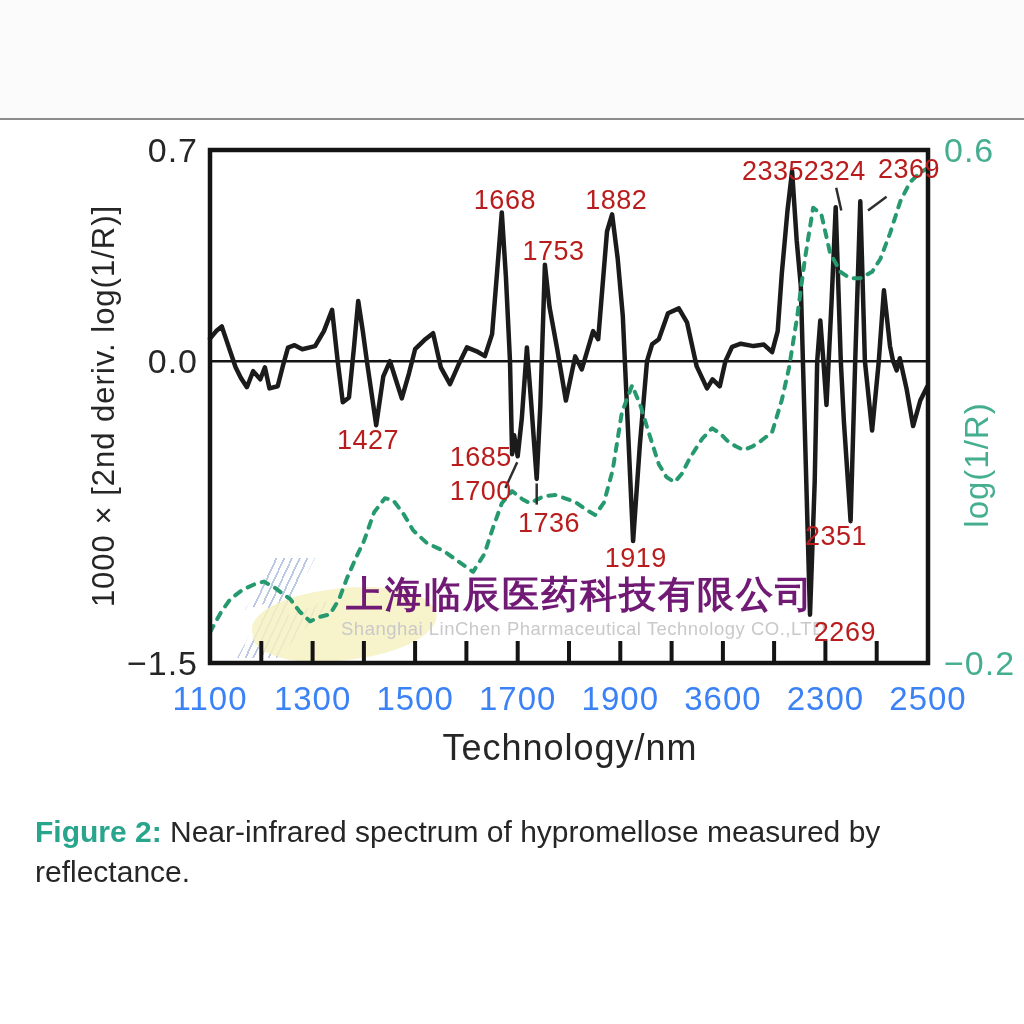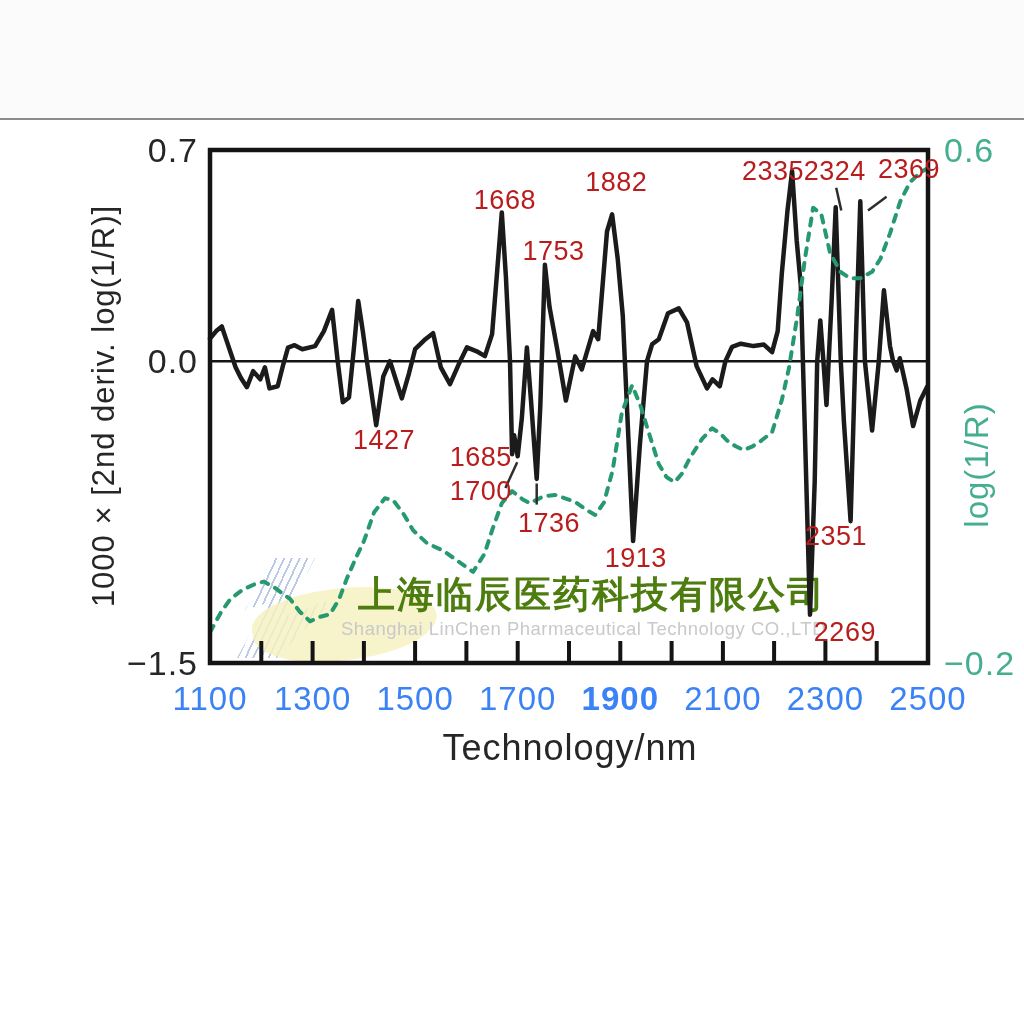--- a/index.html
+++ b/index.html
@@ -7,21 +7,21 @@
          font-family:"Liberation Sans", sans-serif;}
   .top-band{position:absolute;left:0;top:0;width:1024px;height:118px;background:#fbfbfb;
             border-bottom:2px solid #8c8c8c;}
   
   .wm-logo-hatch{position:absolute;left:237px;top:558px;width:100px;height:100px;
      background:repeating-linear-gradient(115deg, rgba(148,170,214,0.75) 0 1.8px, transparent 1.8px 7px);
      clip-path:polygon(38% 0, 78% 0, 48% 58%, 98% 40%, 40% 100%, 0 100%, 30% 45%, 8% 52%);
      opacity:.85;}
   .wm-logo-yellow{position:absolute;left:252px;top:588px;width:185px;height:72px;
      background:#f6f1c2;border-radius:45% 55% 50% 50%;transform:rotate(-7deg);opacity:.85;}
-  .wm-cn{position:absolute;left:358px;top:570px;width:460px;color:#4d7c0f;
+  .wm-cn{position:absolute;left:346px;top:570px;width:460px;color:#701a75;
      font-size:37px;font-weight:bold;letter-spacing:2px;white-space:nowrap;}
   .wm-en{position:absolute;left:341px;top:618px;width:460px;color:#c9c9c9;
      font-size:18.5px;letter-spacing:0.5px;white-space:nowrap;}
   
   .ytick-left{position:absolute;left:92px;width:106px;text-align:right;color:#262626;
      font-size:34px;transform:translateY(-50%);letter-spacing:1px;}
   .ytick-right{position:absolute;left:944px;width:100px;text-align:left;color:#46ae90;
      font-size:34px;transform:translateY(-50%);letter-spacing:1px;}
   .xtick-label{position:absolute;top:680px;color:#3b82f6;font-size:33px;letter-spacing:1px;
      transform:translateX(-50%);white-space:nowrap;}
@@ -91,35 +91,38 @@
     </div>
   <div id="ytr">
       <div class="ytick-right" style="top: 150px;">0.6</div>
       <div class="ytick-right" style="top: 663px;">−0.2</div>
     </div>
   <div id="xtl">
       <div class="xtick-label" style="left: 210px;">1100</div>
       <div class="xtick-label" style="left: 312.6px;">1300</div>
       <div class="xtick-label" style="left: 415.1px;">1500</div>
       <div class="xtick-label" style="left: 517.7px;">1700</div>
-      <div class="xtick-label" style="left: 620.3px; font-weight: bold;">1900</div>
-      <div class="xtick-label" style="left: 722.9px;">2100</div>
+      <div class="xtick-label" style="left: 620.3px;">1900</div>
+      <div class="xtick-label" style="left: 722.9px;">3600</div>
       <div class="xtick-label" style="left: 825.4px;">2300</div>
       <div class="xtick-label" style="left: 928px;">2500</div>
     </div>
   <div id="annos">
       <div class="anno" style="left: 504.9px; top: 199.5px; text-align: center;">1668</div>
       <div class="anno" style="left: 553.6px; top: 251.4px;">1753</div>
-      <div class="anno" style="left: 616.2px; top: 182px;">1882</div>
+      <div class="anno" style="left: 616.2px; top: 200px;">1882</div>
       <div class="anno" style="left: 773.1px; top: 171.4px;">2335</div>
       <div class="anno" style="left: 834.7px; top: 171.4px;">2324</div>
       <div class="anno" style="left: 893.1px; top: 169.3px; margin-left: 16px;">2369</div>
-      <div class="anno" style="left: 384px; top: 440.3px;">1427</div>
+      <div class="anno" style="left: 368px; top: 440.3px;">1427</div>
       <div class="anno" style="left: 480.8px; top: 457.2px;">1685</div>
       <div class="anno" style="left: 480.8px; top: 491px;">1700</div>
       <div class="anno" style="left: 549px; top: 523px;">1736</div>
-      <div class="anno" style="left: 635.7px; top: 558px;">1913</div>
+      <div class="anno" style="left: 635.7px; top: 558px;">1919</div>
       <div class="anno" style="left: 836px; top: 536px;">2351</div>
       <div class="anno" style="left: 844.9px; top: 631.9px;">2269</div>
     </div>
 
+  <div class="caption">
+    <span class="fig">Figure 2:</span><span> Near-infrared spectrum of hypromellose measured by reflectance.</span>
+  </div>
 
 </div>
 
 </body></html>

